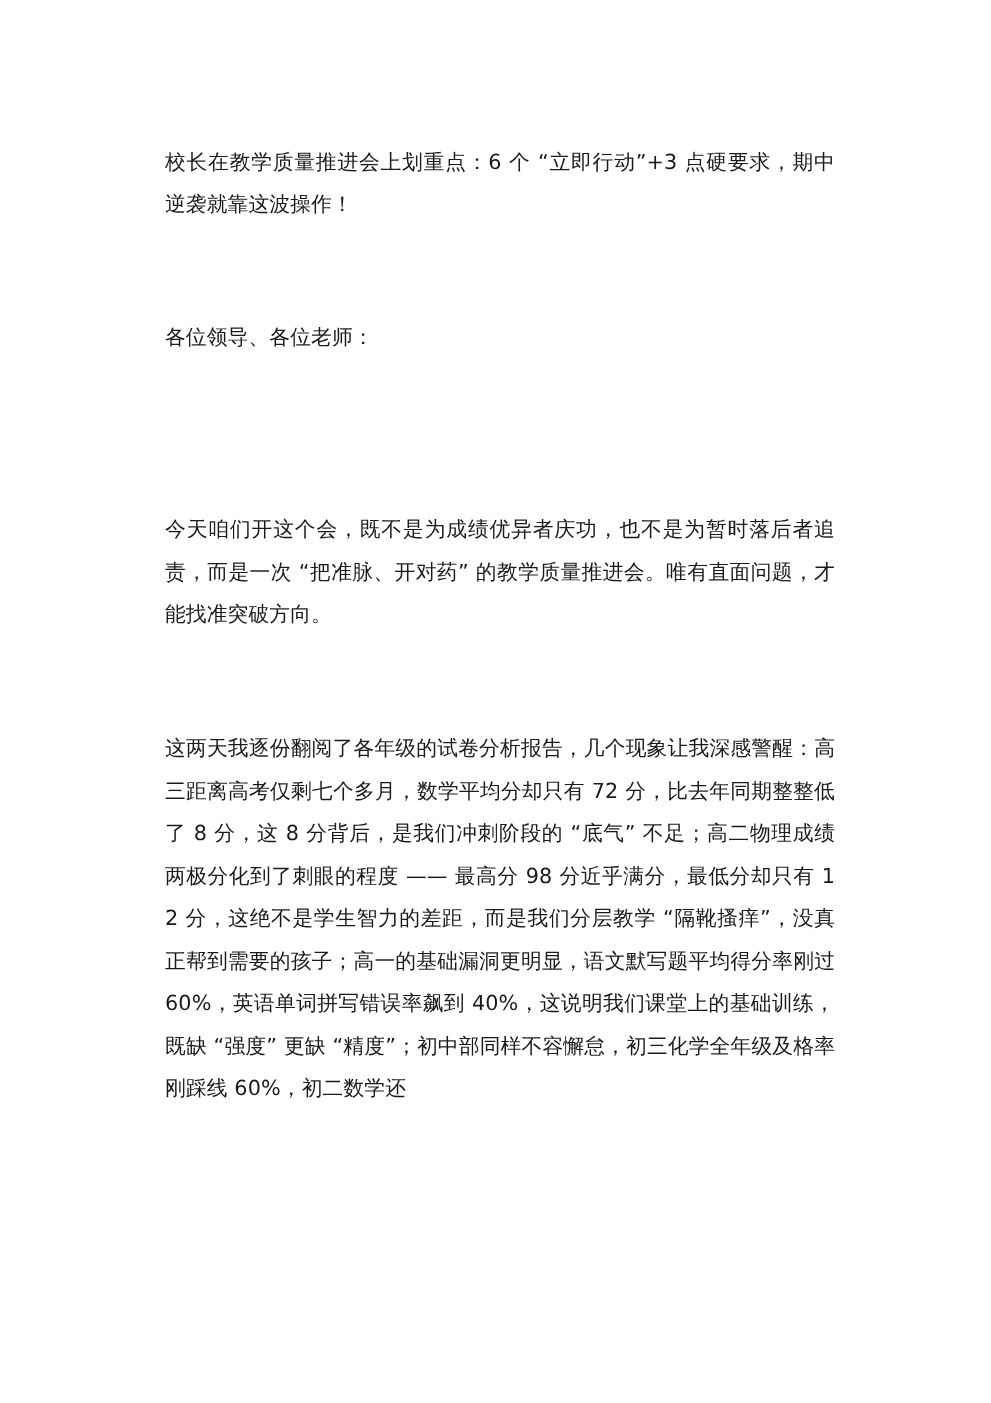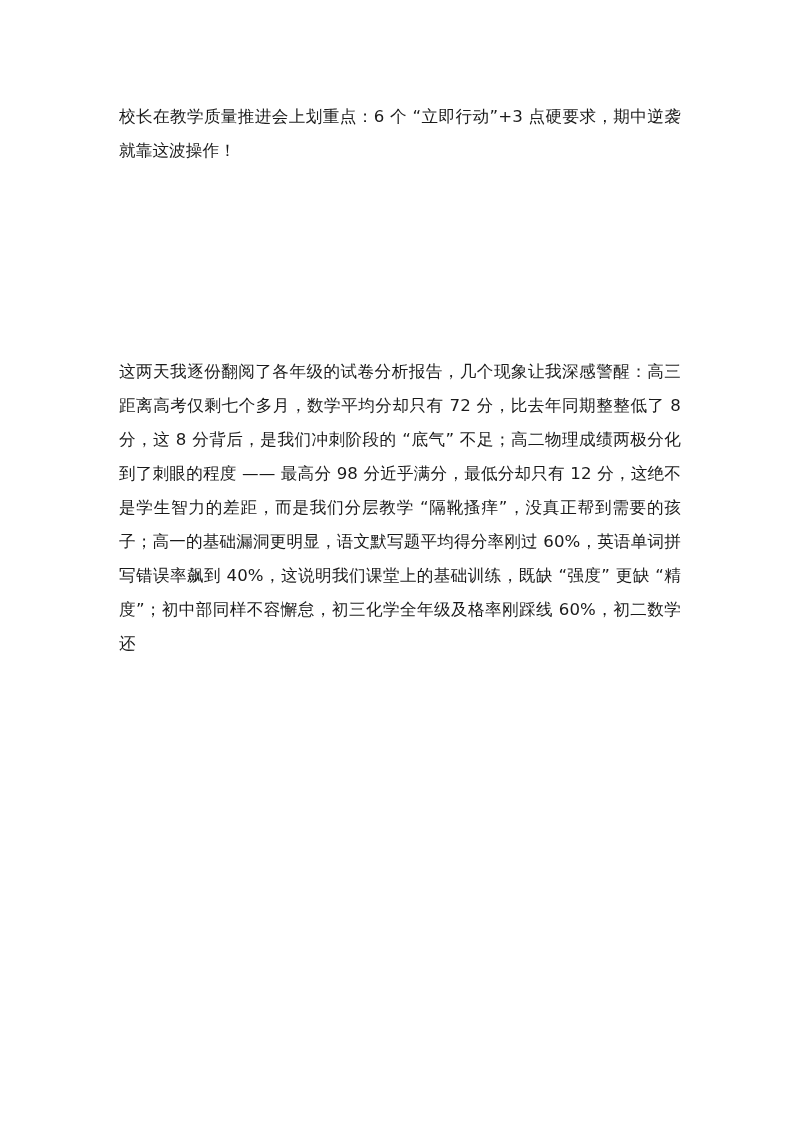--- a/index.html
+++ b/index.html
@@ -17,31 +17,33 @@
     }
     .page {
       position: absolute;
       left: 119px;
       top: 100px;
       width: 562px;
     }
     .para {
       font-size: 16.6px;
       line-height: 34px;
-      margin: 0;
+      margin: 13px;
       text-align: justify;
       letter-spacing: 0.1px;
       word-break: break-all;
     }
     .gap { height: 47px; }
     .gap-title { height: 46px; }
   </style>
 </head>
 <body>
 
 <div class="page">
   <p class="para">校长在教学质量推进会上划重点：6 个 “立即行动”+3 点硬要求，期中逆袭就靠这波操作！</p>
   <div class="gap-title"></div>
+  <p class="para">各位领导、各位老师：</p>
   <div class="gap"></div>
   <div class="gap"></div>
+  <p class="para">今天咱们开这个会，既不是为成绩优异者庆功，也不是为暂时落后者追责，而是一次 “把准脉、开对药” 的教学质量推进会。唯有直面问题，才能找准突破方向。</p>
   <div class="gap"></div>
   <p class="para">这两天我逐份翻阅了各年级的试卷分析报告，几个现象让我深感警醒：高三距离高考仅剩七个多月，数学平均分却只有 72 分，比去年同期整整低了 8 分，这 8 分背后，是我们冲刺阶段的 “底气” 不足；高二物理成绩两极分化到了刺眼的程度 —— 最高分 98 分近乎满分，最低分却只有 12 分，这绝不是学生智力的差距，而是我们分层教学 “隔靴搔痒”，没真正帮到需要的孩子；高一的基础漏洞更明显，语文默写题平均得分率刚过 60%，英语单词拼写错误率飙到 40%，这说明我们课堂上的基础训练，既缺 “强度” 更缺 “精度”；初中部同样不容懈怠，初三化学全年级及格率刚踩线 60%，初二数学还</p>
 </div>
 
 </body></html>

